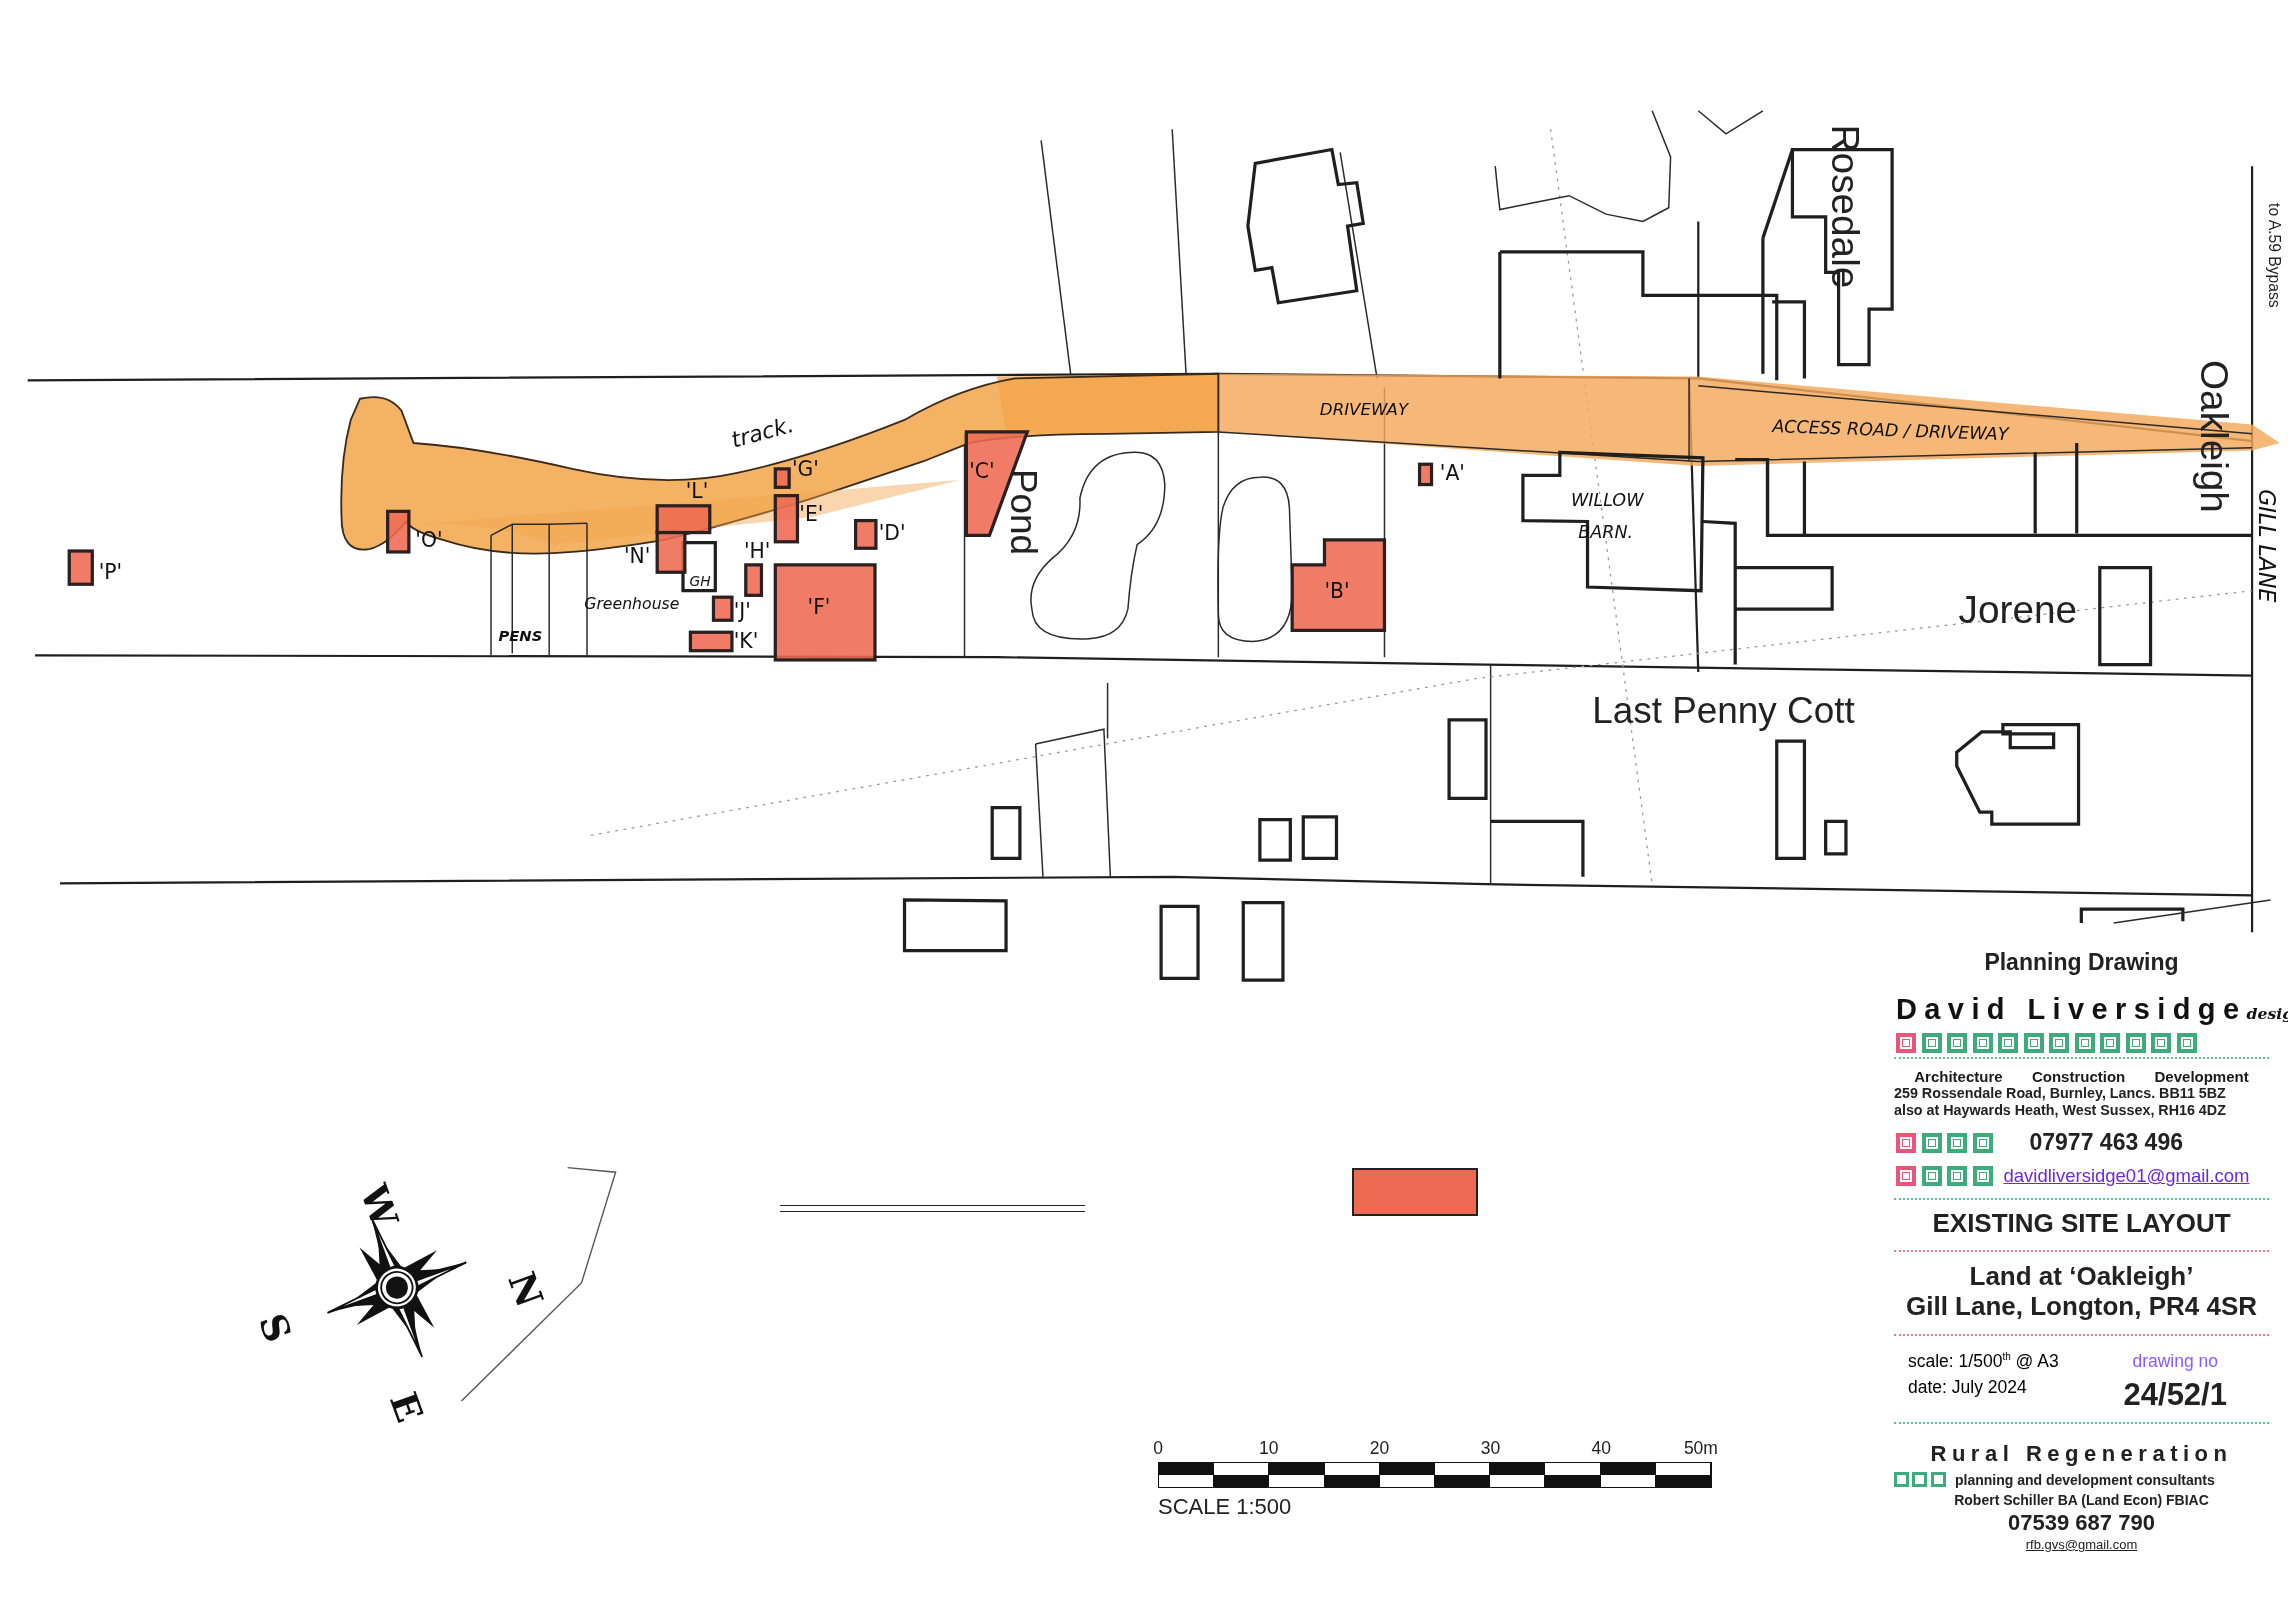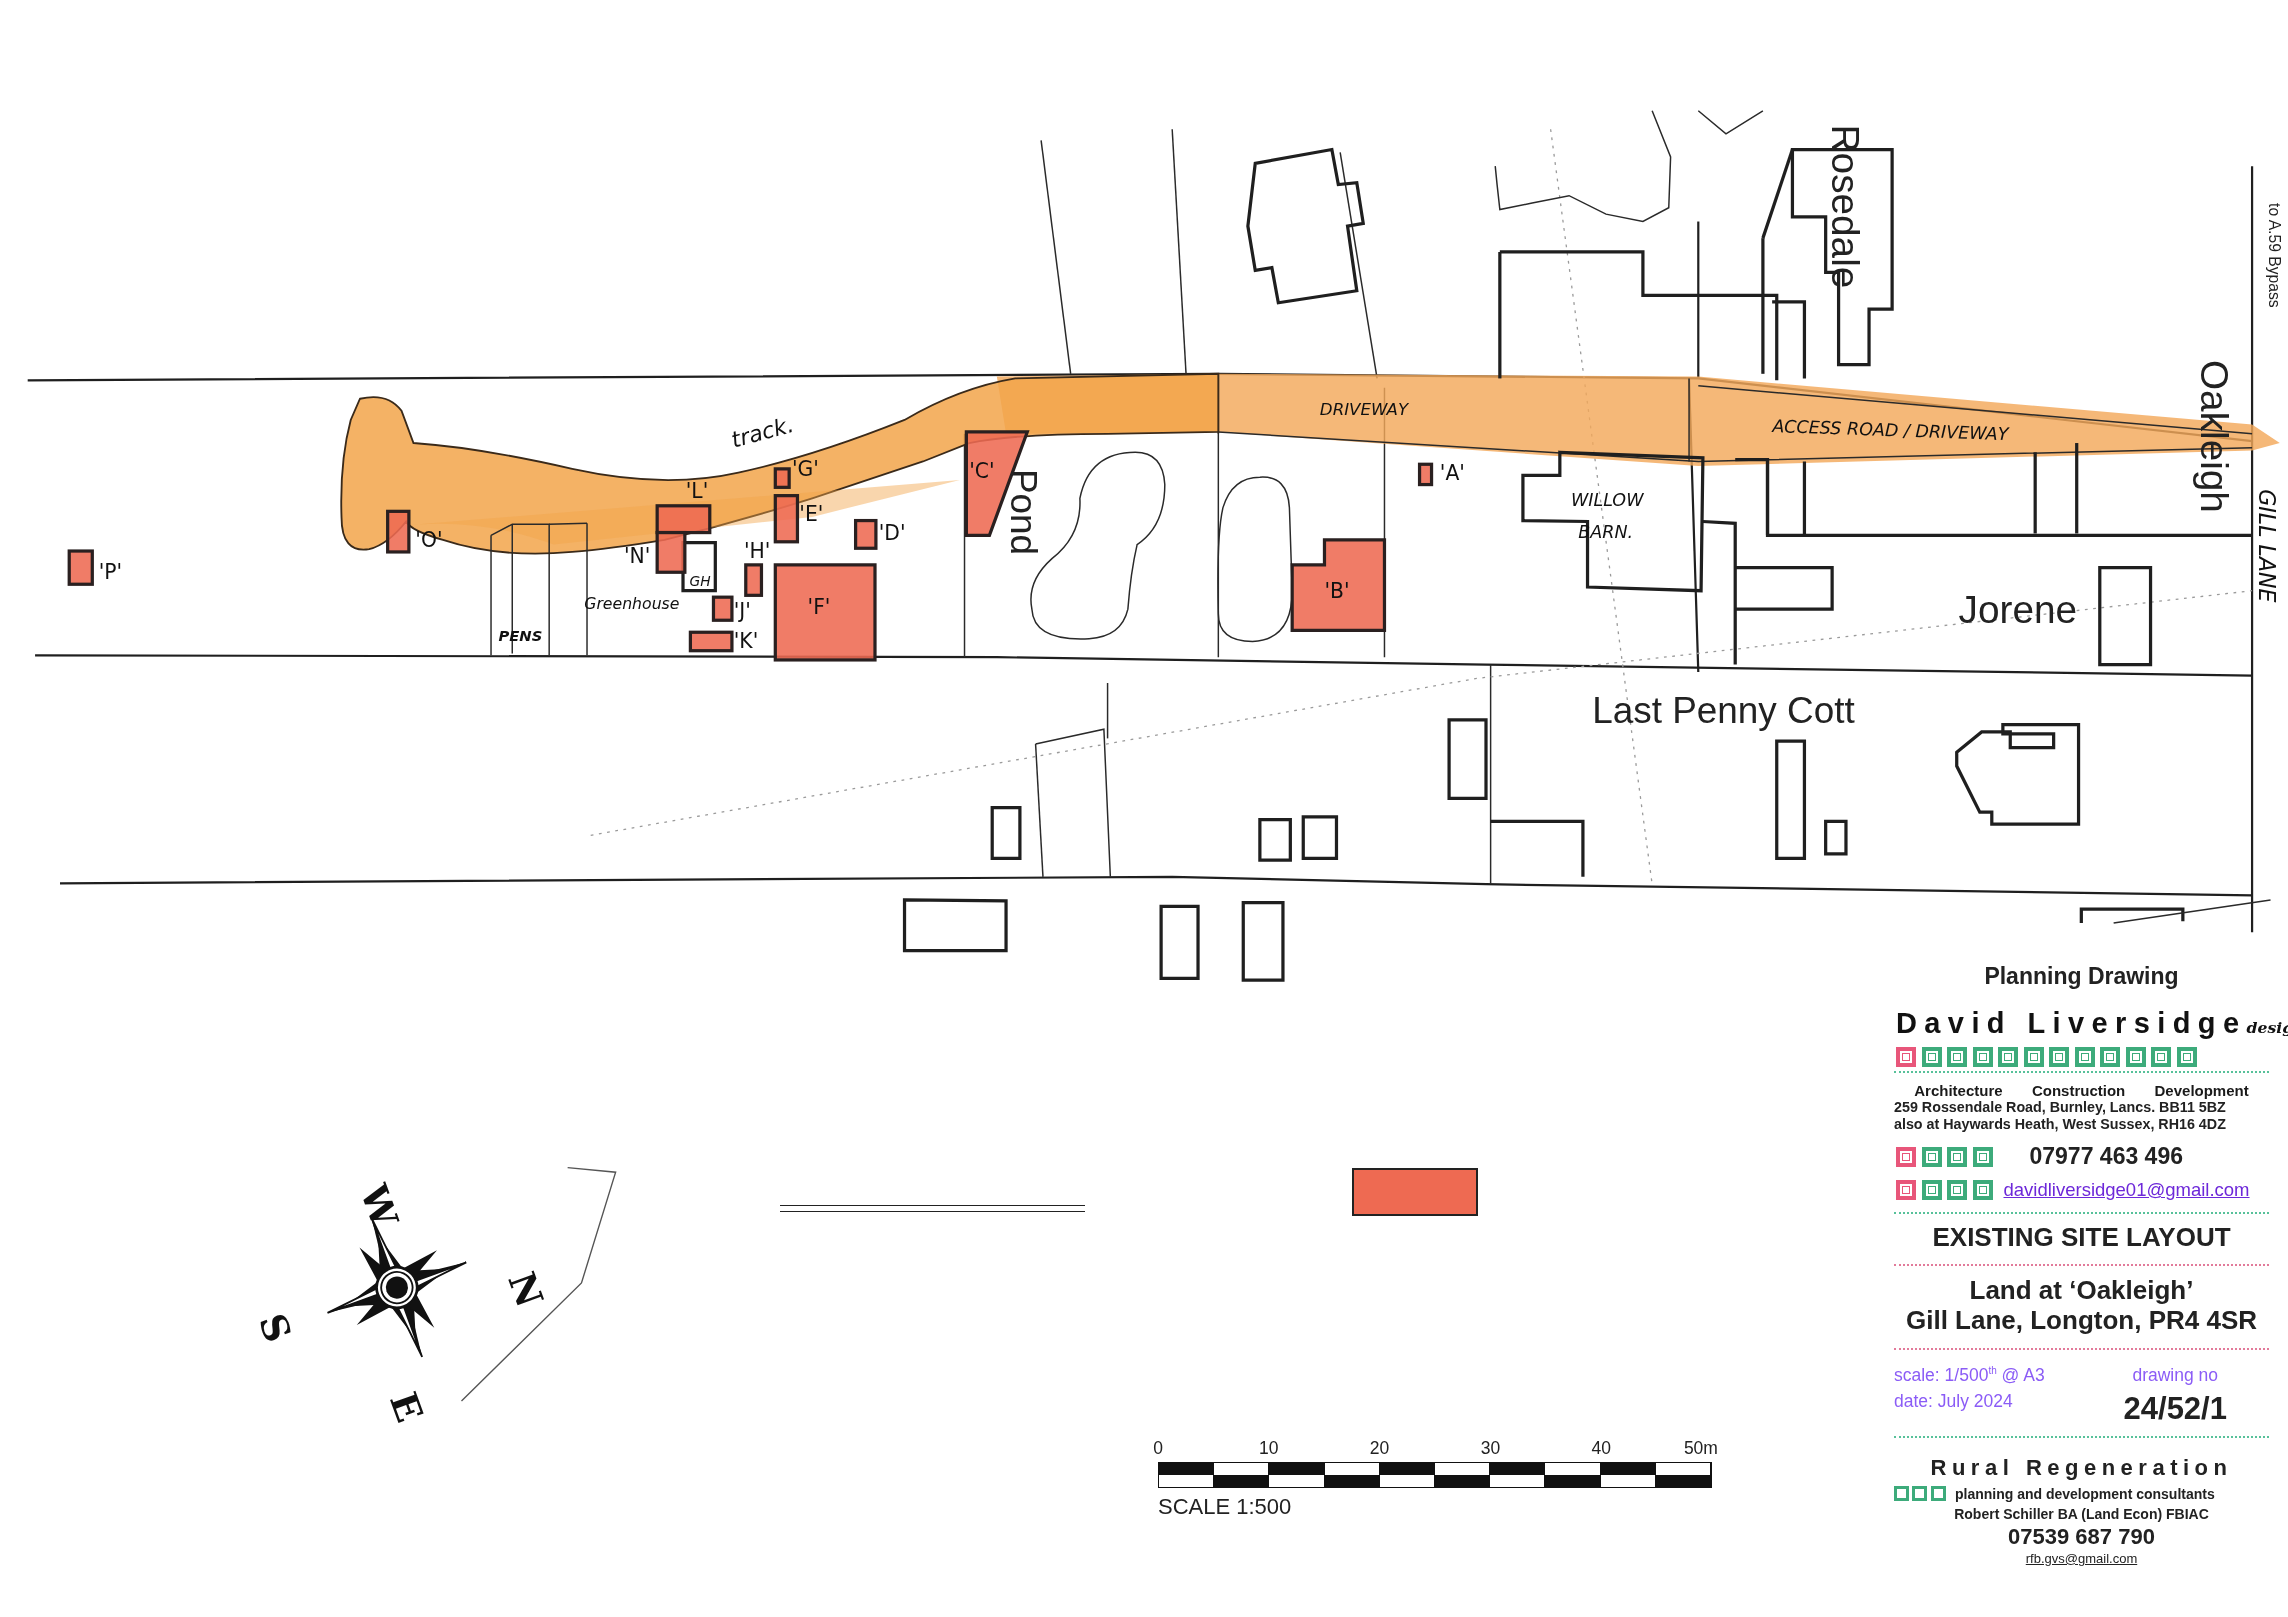--- a/index.html
+++ b/index.html
@@ -13,42 +13,42 @@
     .demo { fill: #ee6a52; fill-opacity: 0.88; stroke: #2a2020; stroke-width: 3.5; }
     .track { fill: #f2a54a; fill-opacity: 0.85; stroke: #3a2a1a; stroke-width: 2; }
     .road { fill: #f3a85a; fill-opacity: 0.82; }
     .hand { font-family: "DejaVu Sans", sans-serif; fill: #111; font-style: italic; }
     .print { font-family: "Liberation Sans", sans-serif; fill: #222; }
     .lbl { font-family: "DejaVu Sans", sans-serif; fill: #111; font-size: 22px; }
 
     
     #title-block { position: absolute; left: 1883px; top: 941px; width: 397px; height: 646px; }
     .tb-center { text-align: center; }
-    .tb-heading { font-size: 23px; font-weight: bold; margin-top: 22px; color: #222; }
+    .tb-heading { font-size: 23px; font-weight: bold; margin-top: 8px; color: #222; }
     .tb-brand { font-size: 29px; font-weight: bold; letter-spacing: 7.4px; margin-top: 16.6px;
                 padding-left: 13px; white-space: nowrap; color: #111; }
     .tb-brand-sub { font-family: "DejaVu Serif", serif; font-style: italic; font-size: 15.7px;
                     letter-spacing: 0; font-weight: bold; }
     .sq-row { display: flex; gap: 5.5px; padding-left: 13px; margin-top: 7.4px; }
     .sq { width: 20px; height: 20px; border: 4.6px solid #3dab7b; box-sizing: border-box;
           background: #fff; outline: 1.8px solid #3dab7b; outline-offset: -7.4px; }
     .sq.red { border-color: #e8567a; outline-color: #e8567a; }
     .rule-green { height: 0; border-top: 2.8px dotted #57c19a; margin: 5.5px 11px 0 11px; }
     .rule-pink { height: 0; border-top: 2.8px dotted #e27a9a; margin: 5.5px 11px 0 11px; }
     .tb-small { font-size: 14.3px; font-weight: bold; line-height: 17.5px; color: #222; white-space: nowrap; }
     .tb-services { display: flex; justify-content: space-around; font-size: 15px; font-weight: bold;
                    margin-top: 9.2px; padding: 0 16.6px; }
     .contact-row { display: flex; align-items: center; padding-left: 13px; margin-top: 9.2px; }
     .contact-row .sqs { display: flex; gap: 5.5px; }
     .contact-phone { font-size: 23px; font-weight: bold; margin-left: 37px; color: #222; }
     .contact-email { font-size: 18.5px; margin-left: 11px; text-decoration: underline; color: #6d28d9; }
     .tb-doc-title { font-size: 26px; font-weight: bold; margin-top: 7.4px; color: #222; }
     .tb-site { font-size: 26px; font-weight: bold; line-height: 30px; margin-top: 9.2px; color: #222; }
     .meta-grid { display: grid; grid-template-columns: 1fr 1fr; padding: 14.8px 11px 0 11px; row-gap: 5.5px; }
-    .meta { font-size: 17.5px; color: #8b5cf6; }
+    .meta { font-size: 17.5px; color: #000000; margin-left: 14px; }
     .drawno-label { font-size: 17.5px; text-align: center; color: #8b5cf6; }
     .drawno { font-size: 31px; font-weight: bold; text-align: center; color: #222; }
     .rr-heading { font-size: 22px; font-weight: bold; letter-spacing: 5.5px; margin-top: 16.6px; color: #222; }
     .rr-row { display: flex; align-items: flex-start; padding-left: 11px; margin-top: 5.5px; }
     .rr-text { font-size: 14px; font-weight: bold; margin-left: 9.2px; color: #222; white-space: nowrap; }
     .rr-name { font-size: 14px; font-weight: bold; margin-top: 3.7px; color: #222; }
     .rr-phone { font-size: 22px; font-weight: bold; margin-top: 1.8px; color: #222; }
     .rr-email { font-size: 13px; text-decoration: underline; color: #222; }
 
     

